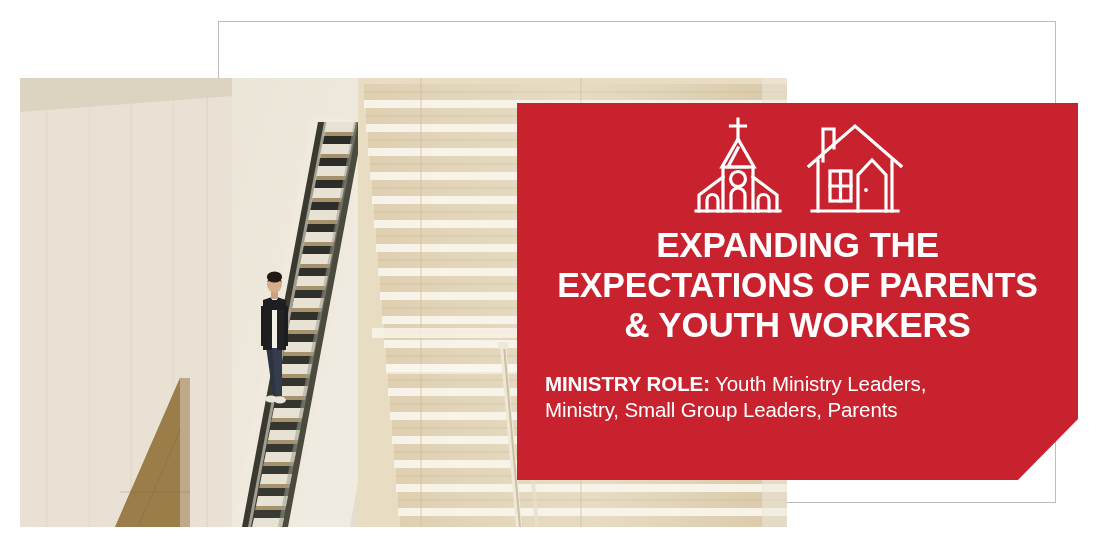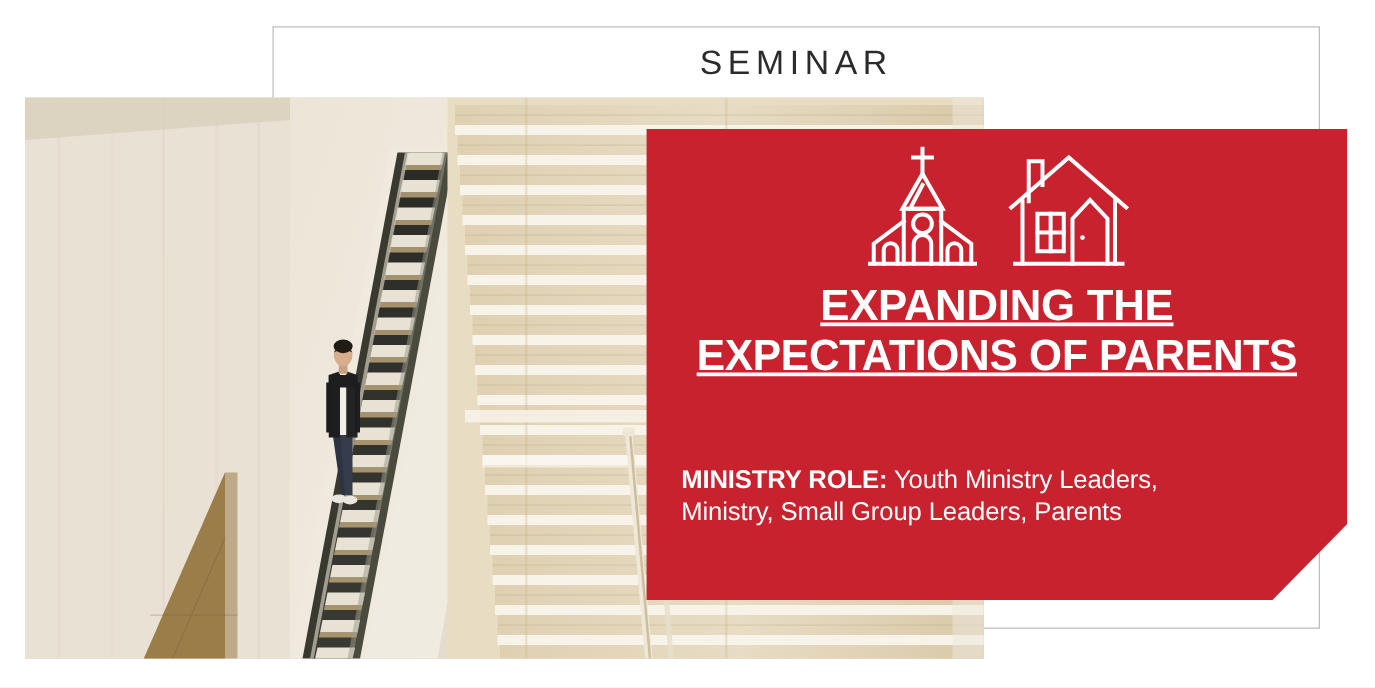--- a/index.html
+++ b/index.html
@@ -96,21 +96,20 @@
     left: 16px;
     top: 122px;
     width: 529px;
     text-align: center;
     color: #ffffff;
     font-family: "Liberation Sans", sans-serif;
     font-weight: bold;
     font-size: 35px;
     line-height: 40px;
     letter-spacing: -0.2px;
-    text-decoration: underline;
   }
   .headline .ln { display: block; white-space: nowrap; }
   .headline .ln.wide { transform: scaleX(0.97); }
 
   .meta {
     position: absolute;
     left: 28px;
     top: 268px;
     width: 500px;
     color: #ffffff;
@@ -344,23 +343,20 @@
           <path d="M505 330 L515 449 L519 449 L509 330 Z" fill="#e7dfcd" opacity="0.85"></path>
         </g>
       </g>
 
       <rect x="742" y="0" width="25" height="449" fill="#efe8da" opacity="0.55"></rect>
     </svg>
   </div>
 
   <div class="frame"></div>
 
-  <div class="seminar-label">
-    <span>SEMINAR</span>
-  </div>
 
   <div class="red-panel">
 
     <div class="icons-row">
 
       <span class="icon-church">
         <svg width="92" height="100" viewBox="0 0 92 100" fill="none" stroke="#ffffff" stroke-width="3.2" stroke-linecap="square" stroke-linejoin="miter">
 
           <line x1="46" y1="4" x2="46" y2="24"></line>
           <line x1="38.5" y1="11" x2="53.5" y2="11"></line>
@@ -408,20 +404,21 @@
 
           <circle cx="60" cy="75" r="1.9" fill="#ffffff" stroke="none"></circle>
         </svg>
       </span>
 
     </div>
 
     <div class="headline">
       <span class="ln">EXPANDING THE</span>
       <span class="ln wide">EXPECTATIONS OF PARENTS</span>
+      <span class="ln">&amp; YOUTH WORKERS</span>
     </div>
 
     <div class="meta">
 
       <div class="meta-block">
         <div class="meta-line">
           <b>MINISTRY ROLE:</b><span> Youth Ministry Leaders,</span>
         </div>
         <div class="meta-line">Ministry, Small Group Leaders, Parents</div>
       </div>

